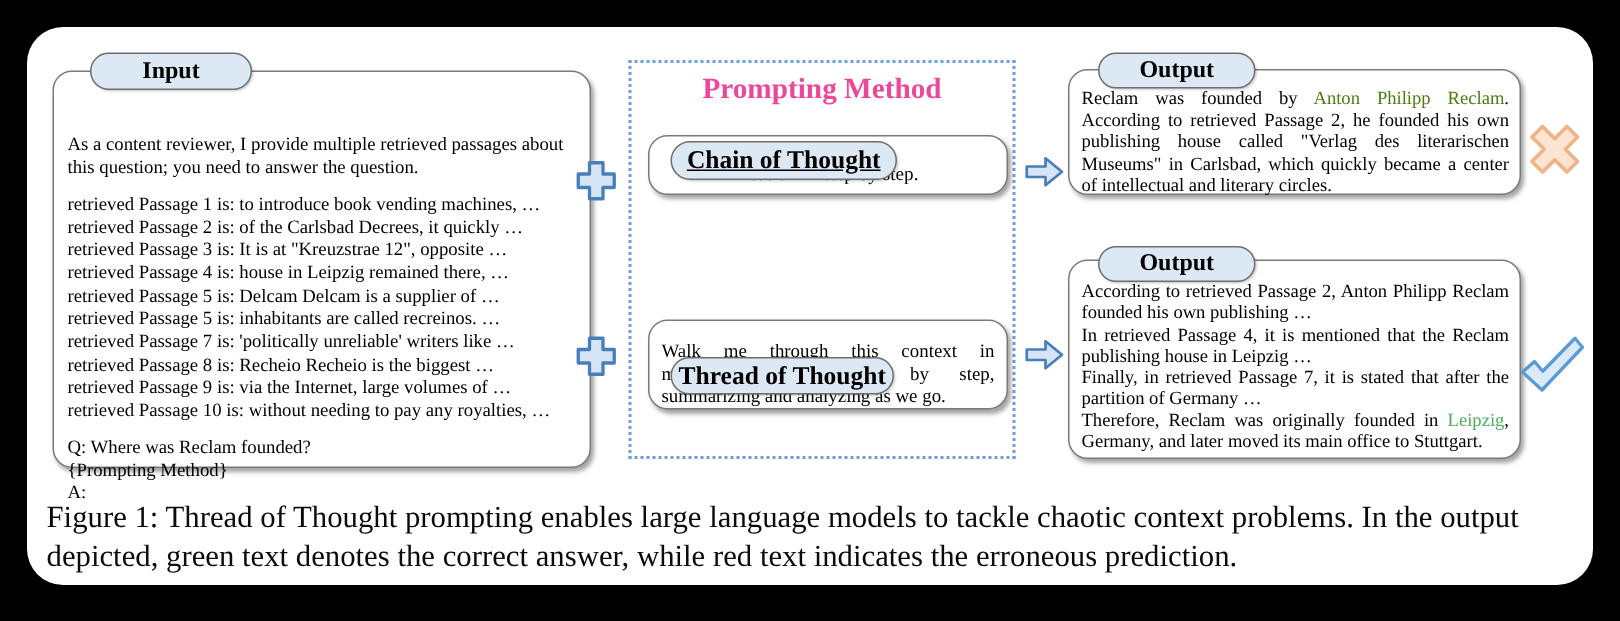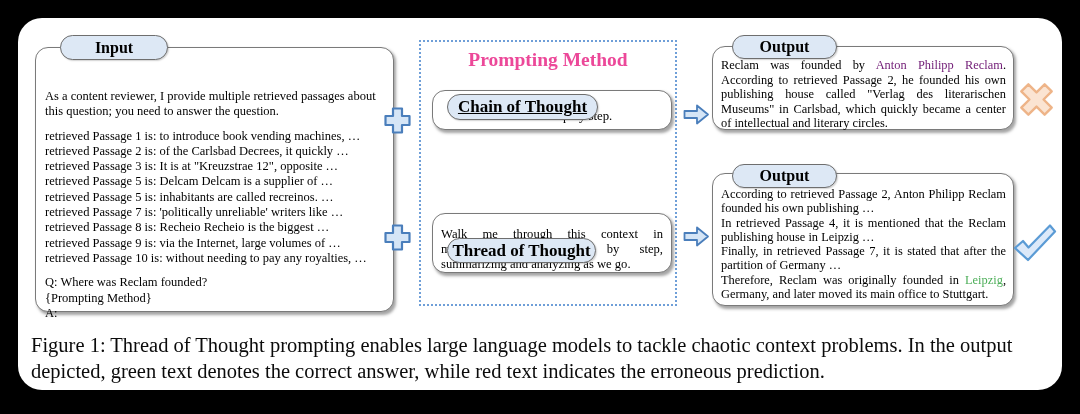--- a/index.html
+++ b/index.html
@@ -32,21 +32,21 @@
   .tot-text{position:absolute;left:8px;right:8px;top:13px;font-size:12.6px;line-height:14.8px;
             text-align:justify;color:#000;}
   
   .output-box{left:694px;top:28px;width:300px;height:82px;}
   .output-box-2{left:694px;top:155px;width:300px;height:131px;height:131px;}
   .out-pill{left:714px;top:17px;width:103px;height:22px;font-size:16px;}
   .out-pill-2{left:714px;top:146px;width:103px;height:22px;font-size:16px;}
   .out-text{position:absolute;left:8px;right:7px;top:11px;font-size:12.4px;line-height:14.5px;
             text-align:justify;white-space:pre-wrap;color:#000;}
   .out-text-2{top:13px;line-height:14.3px;}
-  .seg-red{color:#701a75;}
+  .seg-red{color:#4d7c0f;}
   .seg-green{color:#4cae58;}
   
   .icon{position:absolute;z-index:2;}
   .plus-1{left:364px;top:87px;}
   .plus-2{left:364px;top:204px;}
   .arrow-1{left:664px;top:85px;}
   .arrow-2{left:664px;top:207px;}
   .cross-1{left:999px;top:62px;}
   .check-1{left:994px;top:205px;}
   
@@ -60,20 +60,21 @@
   <div class="card">
 
     <div class="panel input-panel">
       <div class="input-text">
           <div class="line">As a content reviewer, I provide multiple retrieved passages about</div>
           <div class="line">this question; you need to answer the question.</div>
           <div class="line blank"></div>
           <div class="line">retrieved Passage 1 is: to introduce book vending machines, …</div>
           <div class="line">retrieved Passage 2 is: of the Carlsbad Decrees, it quickly …</div>
           <div class="line">retrieved Passage 3 is: It is at "Kreuzstrae 12", opposite …</div>
+          <div class="line">retrieved Passage 4 is: house in Leipzig remained there, …</div>
           <div class="line">retrieved Passage 5 is: Delcam Delcam is a supplier of …</div>
           <div class="line">retrieved Passage 5 is: inhabitants are called recreinos. …</div>
           <div class="line">retrieved Passage 7 is: 'politically unreliable' writers like …</div>
           <div class="line">retrieved Passage 8 is: Recheio Recheio is the biggest …</div>
           <div class="line">retrieved Passage 9 is: via the Internet, large volumes of …</div>
           <div class="line">retrieved Passage 10 is: without needing to pay any royalties, …</div>
           <div class="line blank"></div>
           <div class="line">Q: Where was Reclam founded?</div>
           <div class="line">{Prompting Method}</div>
           <div class="line">A:</div>

